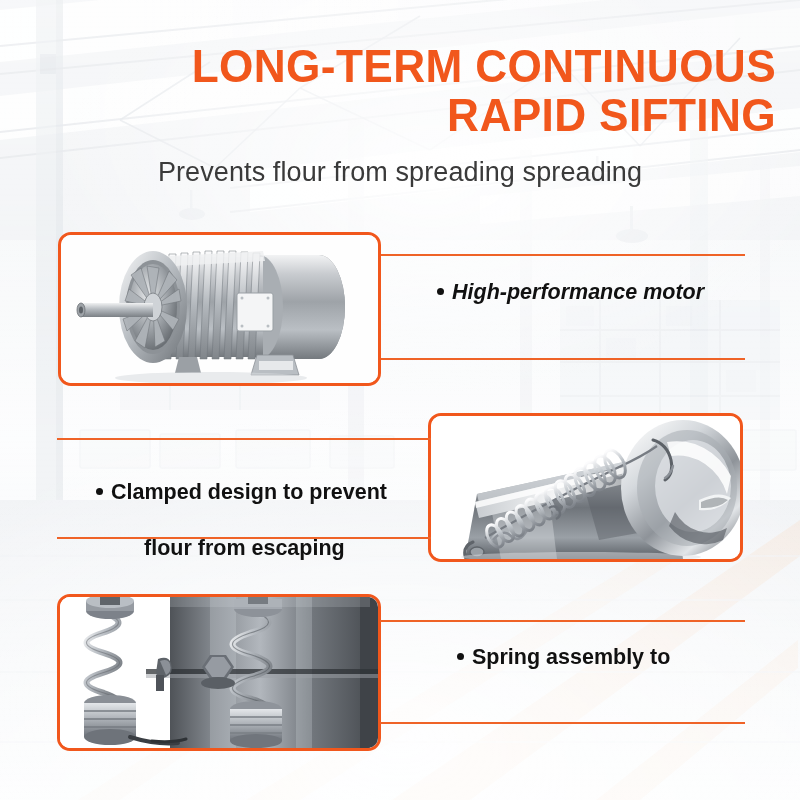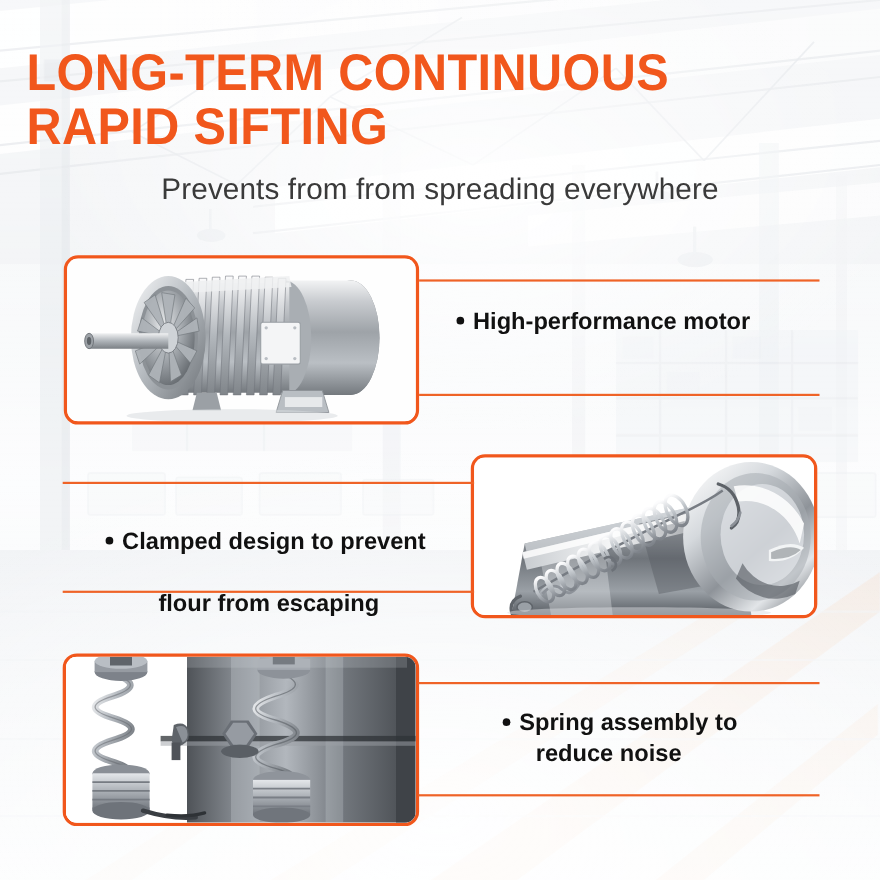--- a/index.html
+++ b/index.html
@@ -29,21 +29,21 @@
     position: absolute; inset: 0;
     background:
       radial-gradient(ellipse 520px 300px at 54% 22%, rgba(255,255,255,.92) 0%, rgba(255,255,255,0) 72%),
       radial-gradient(ellipse 700px 420px at 50% 92%, rgba(255,255,255,.75) 0%, rgba(255,255,255,0) 78%),
       linear-gradient(180deg, rgba(255,255,255,.55) 0%, rgba(255,255,255,.30) 40%, rgba(255,255,255,.62) 100%);
   }
 
   
   .headline {
     position: absolute; left: 0; right: 0; top: 42px;
-    text-align: left;
+    text-align: right;
     line-height: 1.04;
   }
   .headline .hl {
     display: block;
     font-family: "Liberation Sans Narrow", "Liberation Sans", sans-serif;
     font-weight: 700;
     font-size: 47px;
     letter-spacing: .4px;
     color: #f1571c;
     transform: scaleX(.94);
@@ -216,21 +216,21 @@
       </g>
     </svg>
 
     <div class="bg-wash"></div>
   </div>
 
   <div class="headline">
     <span class="hl">LONG-TERM CONTINUOUS</span>
     <span class="hl">RAPID SIFTING</span>
   </div>
-  <div class="subtitle">Prevents from from spreading everywhere</div>
+  <div class="subtitle">Prevents flour from spreading spreading</div>
 
   <div class="panel" style="left:58px; top:232px; width:323px; height:154px;">
     <div class="panel-inner">
       <svg class="photo" viewBox="0 0 317 148" preserveAspectRatio="xMidYMid slice">
         <defs>
           <linearGradient id="mBody" x1="0" y1="0" x2="0" y2="1">
             <stop offset="0" stop-color="#f2f3f4"></stop>
             <stop offset="0.18" stop-color="#c9ccd0"></stop>
             <stop offset="0.45" stop-color="#9ea3a8"></stop>
             <stop offset="0.72" stop-color="#babfc4"></stop>
@@ -314,21 +314,21 @@
         <rect x="198" y="126" width="34" height="9" fill="#e7e9eb"></rect>
 
         <ellipse cx="150" cy="143" rx="96" ry="6" fill="#d7dade" opacity="0.55"></ellipse>
       </svg>
     </div>
   </div>
 
   <div class="cline" style="left:381px; top:254px; width:364px;"></div>
   <div class="cline" style="left:381px; top:358px; width:364px;"></div>
 
-  <div class="caption ind-1" style="left:415px; top:278px;">
+  <div class="caption ind-1" style="left:437px; top:278px;font-style:italic;">
     <span class="l1"><span class="bullet"></span><span>High-performance motor</span></span>
   </div>
 
   <div class="panel" style="left:428px; top:413px; width:315px; height:149px;">
     <div class="panel-inner">
       <svg class="photo" viewBox="0 0 309 143" preserveAspectRatio="xMidYMid slice">
         <defs>
           <linearGradient id="potBody" x1="0" y1="0" x2="0" y2="1">
             <stop offset="0" stop-color="#e9ebed"></stop>
             <stop offset="0.22" stop-color="#b0b5ba"></stop>
@@ -530,16 +530,15 @@
         <rect x="110" y="0" width="200" height="10" fill="#d2d7dc" opacity="0.2"></rect>
       </svg>
     </div>
   </div>
 
   <div class="cline" style="left:380px; top:620px; width:365px;"></div>
   <div class="cline" style="left:380px; top:722px; width:365px;"></div>
 
   <div class="caption ind-3" style="left:457px; top:643px;">
     <span class="l1"><span class="bullet"></span><span>Spring assembly to</span></span>
-    <span class="l2">reduce noise</span>
   </div>
 
 </div>
 
 </body></html>

